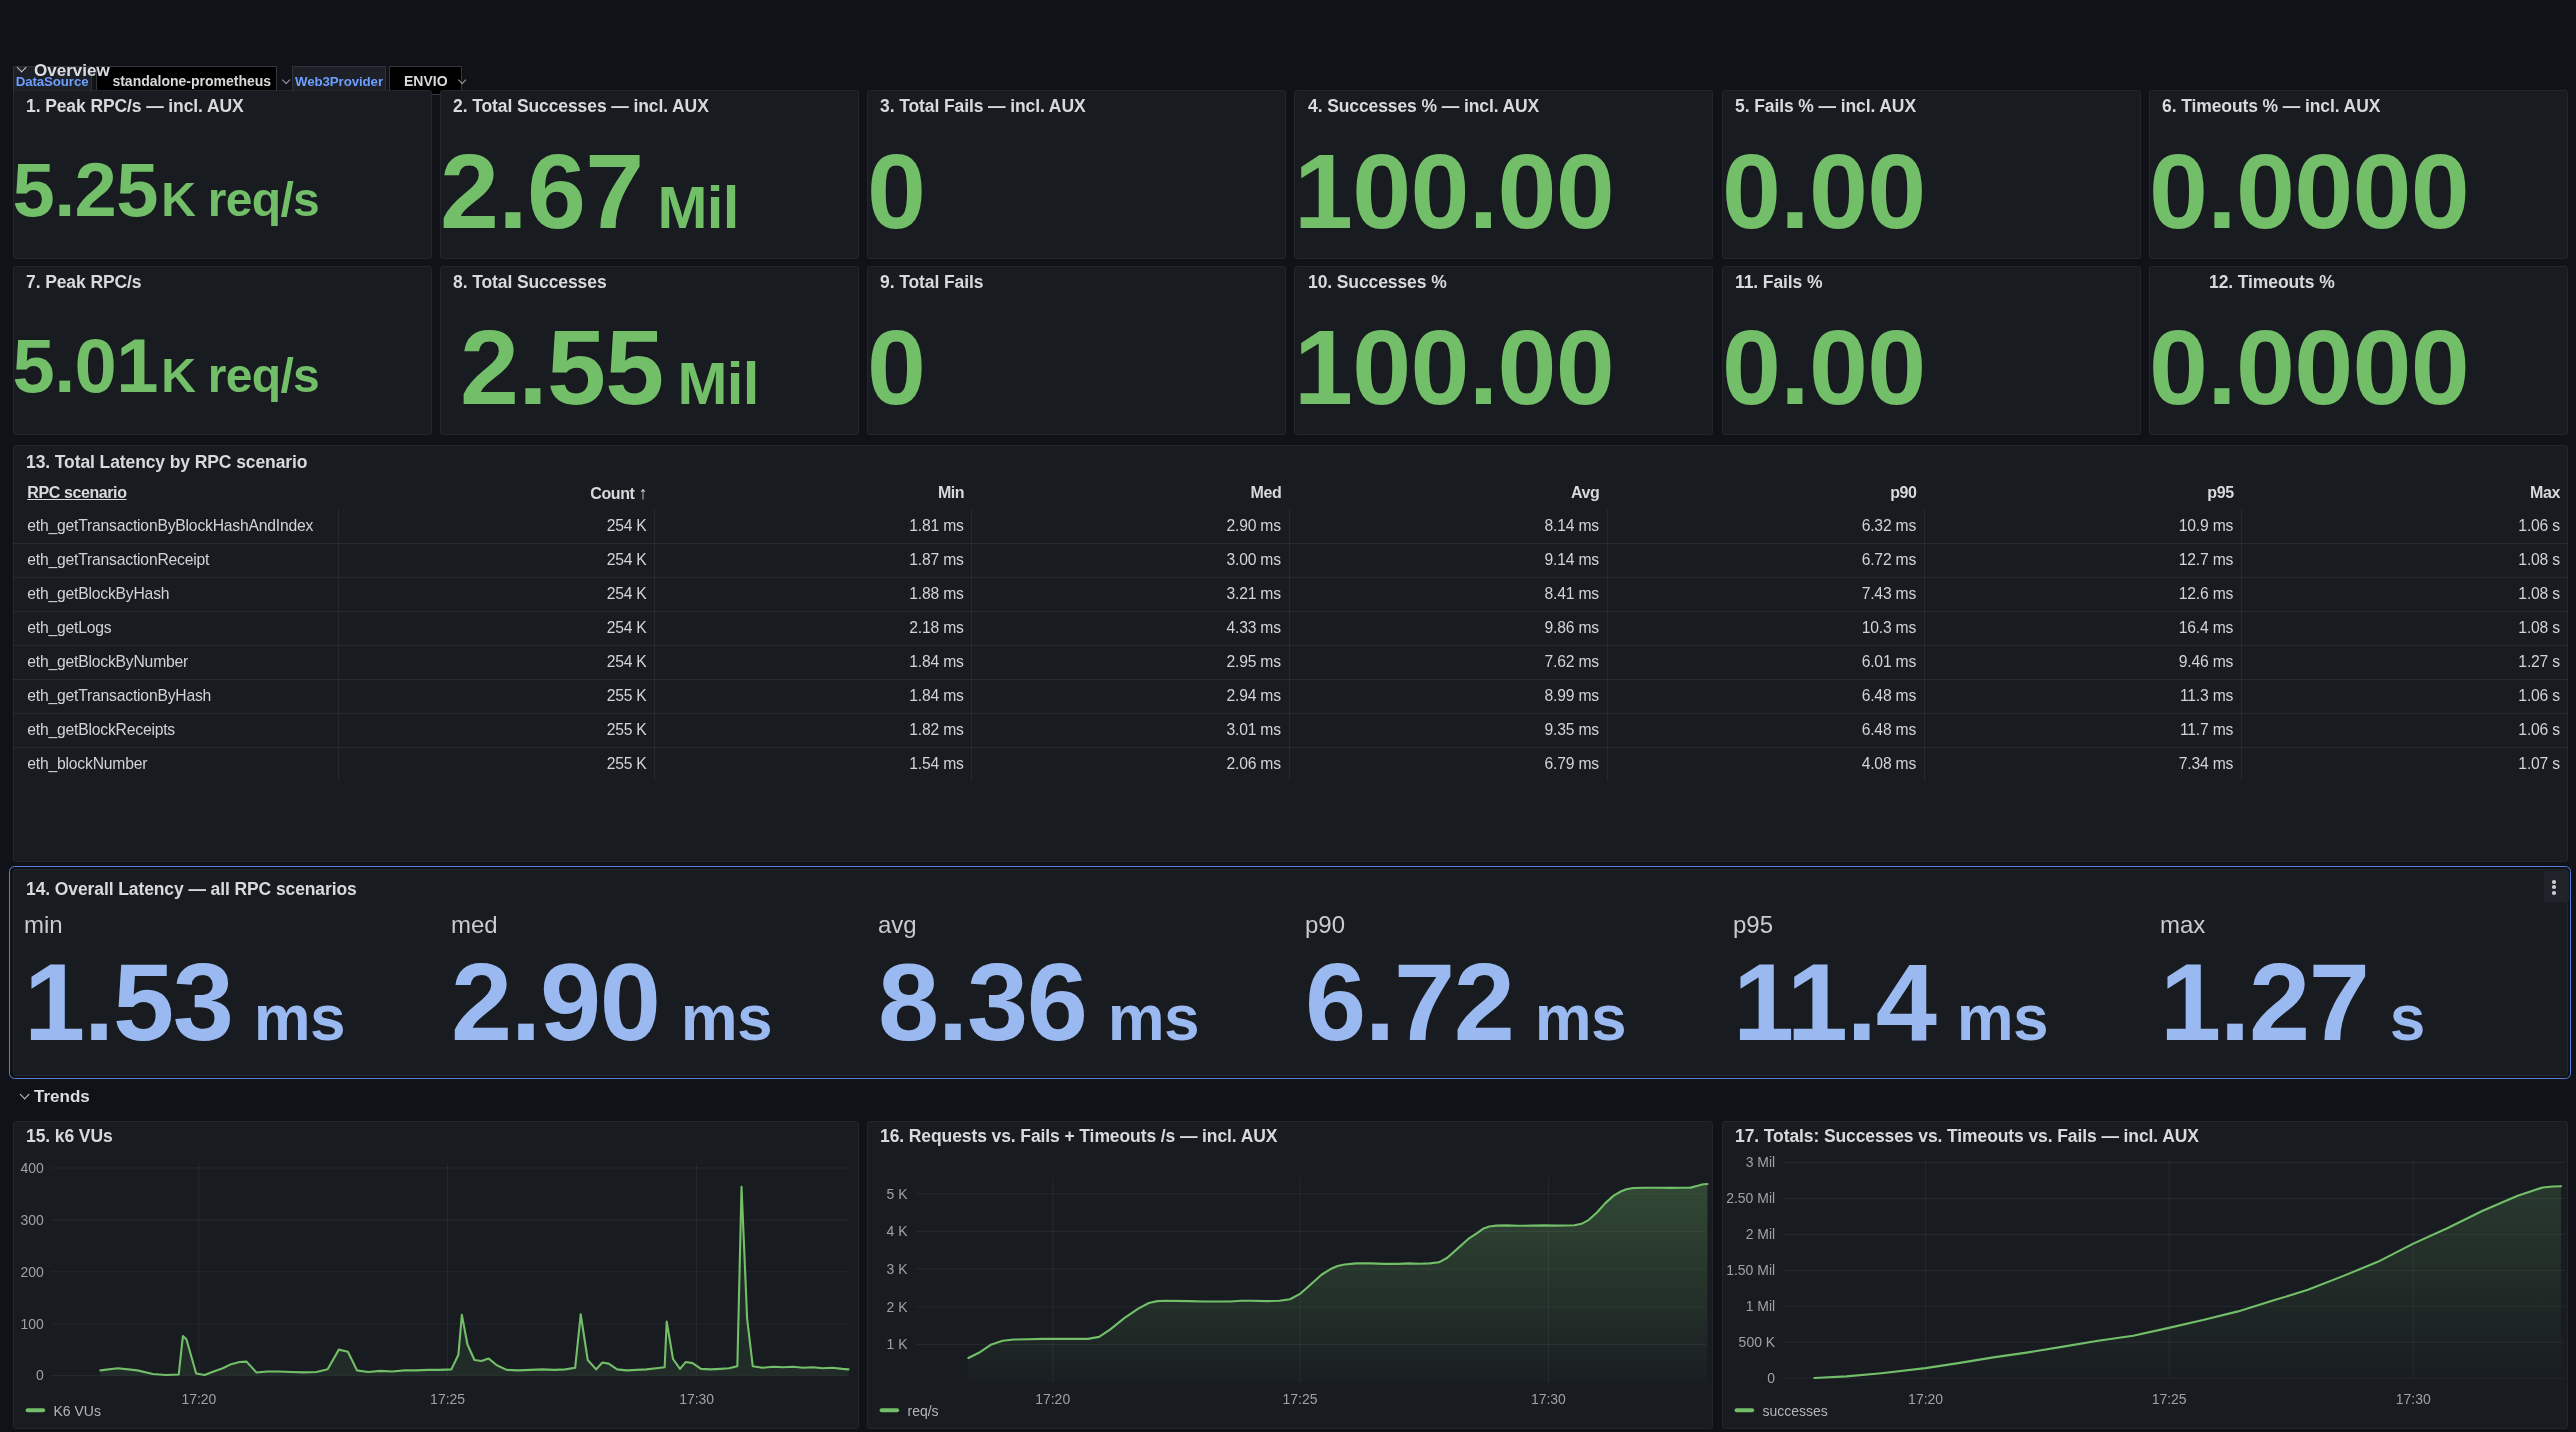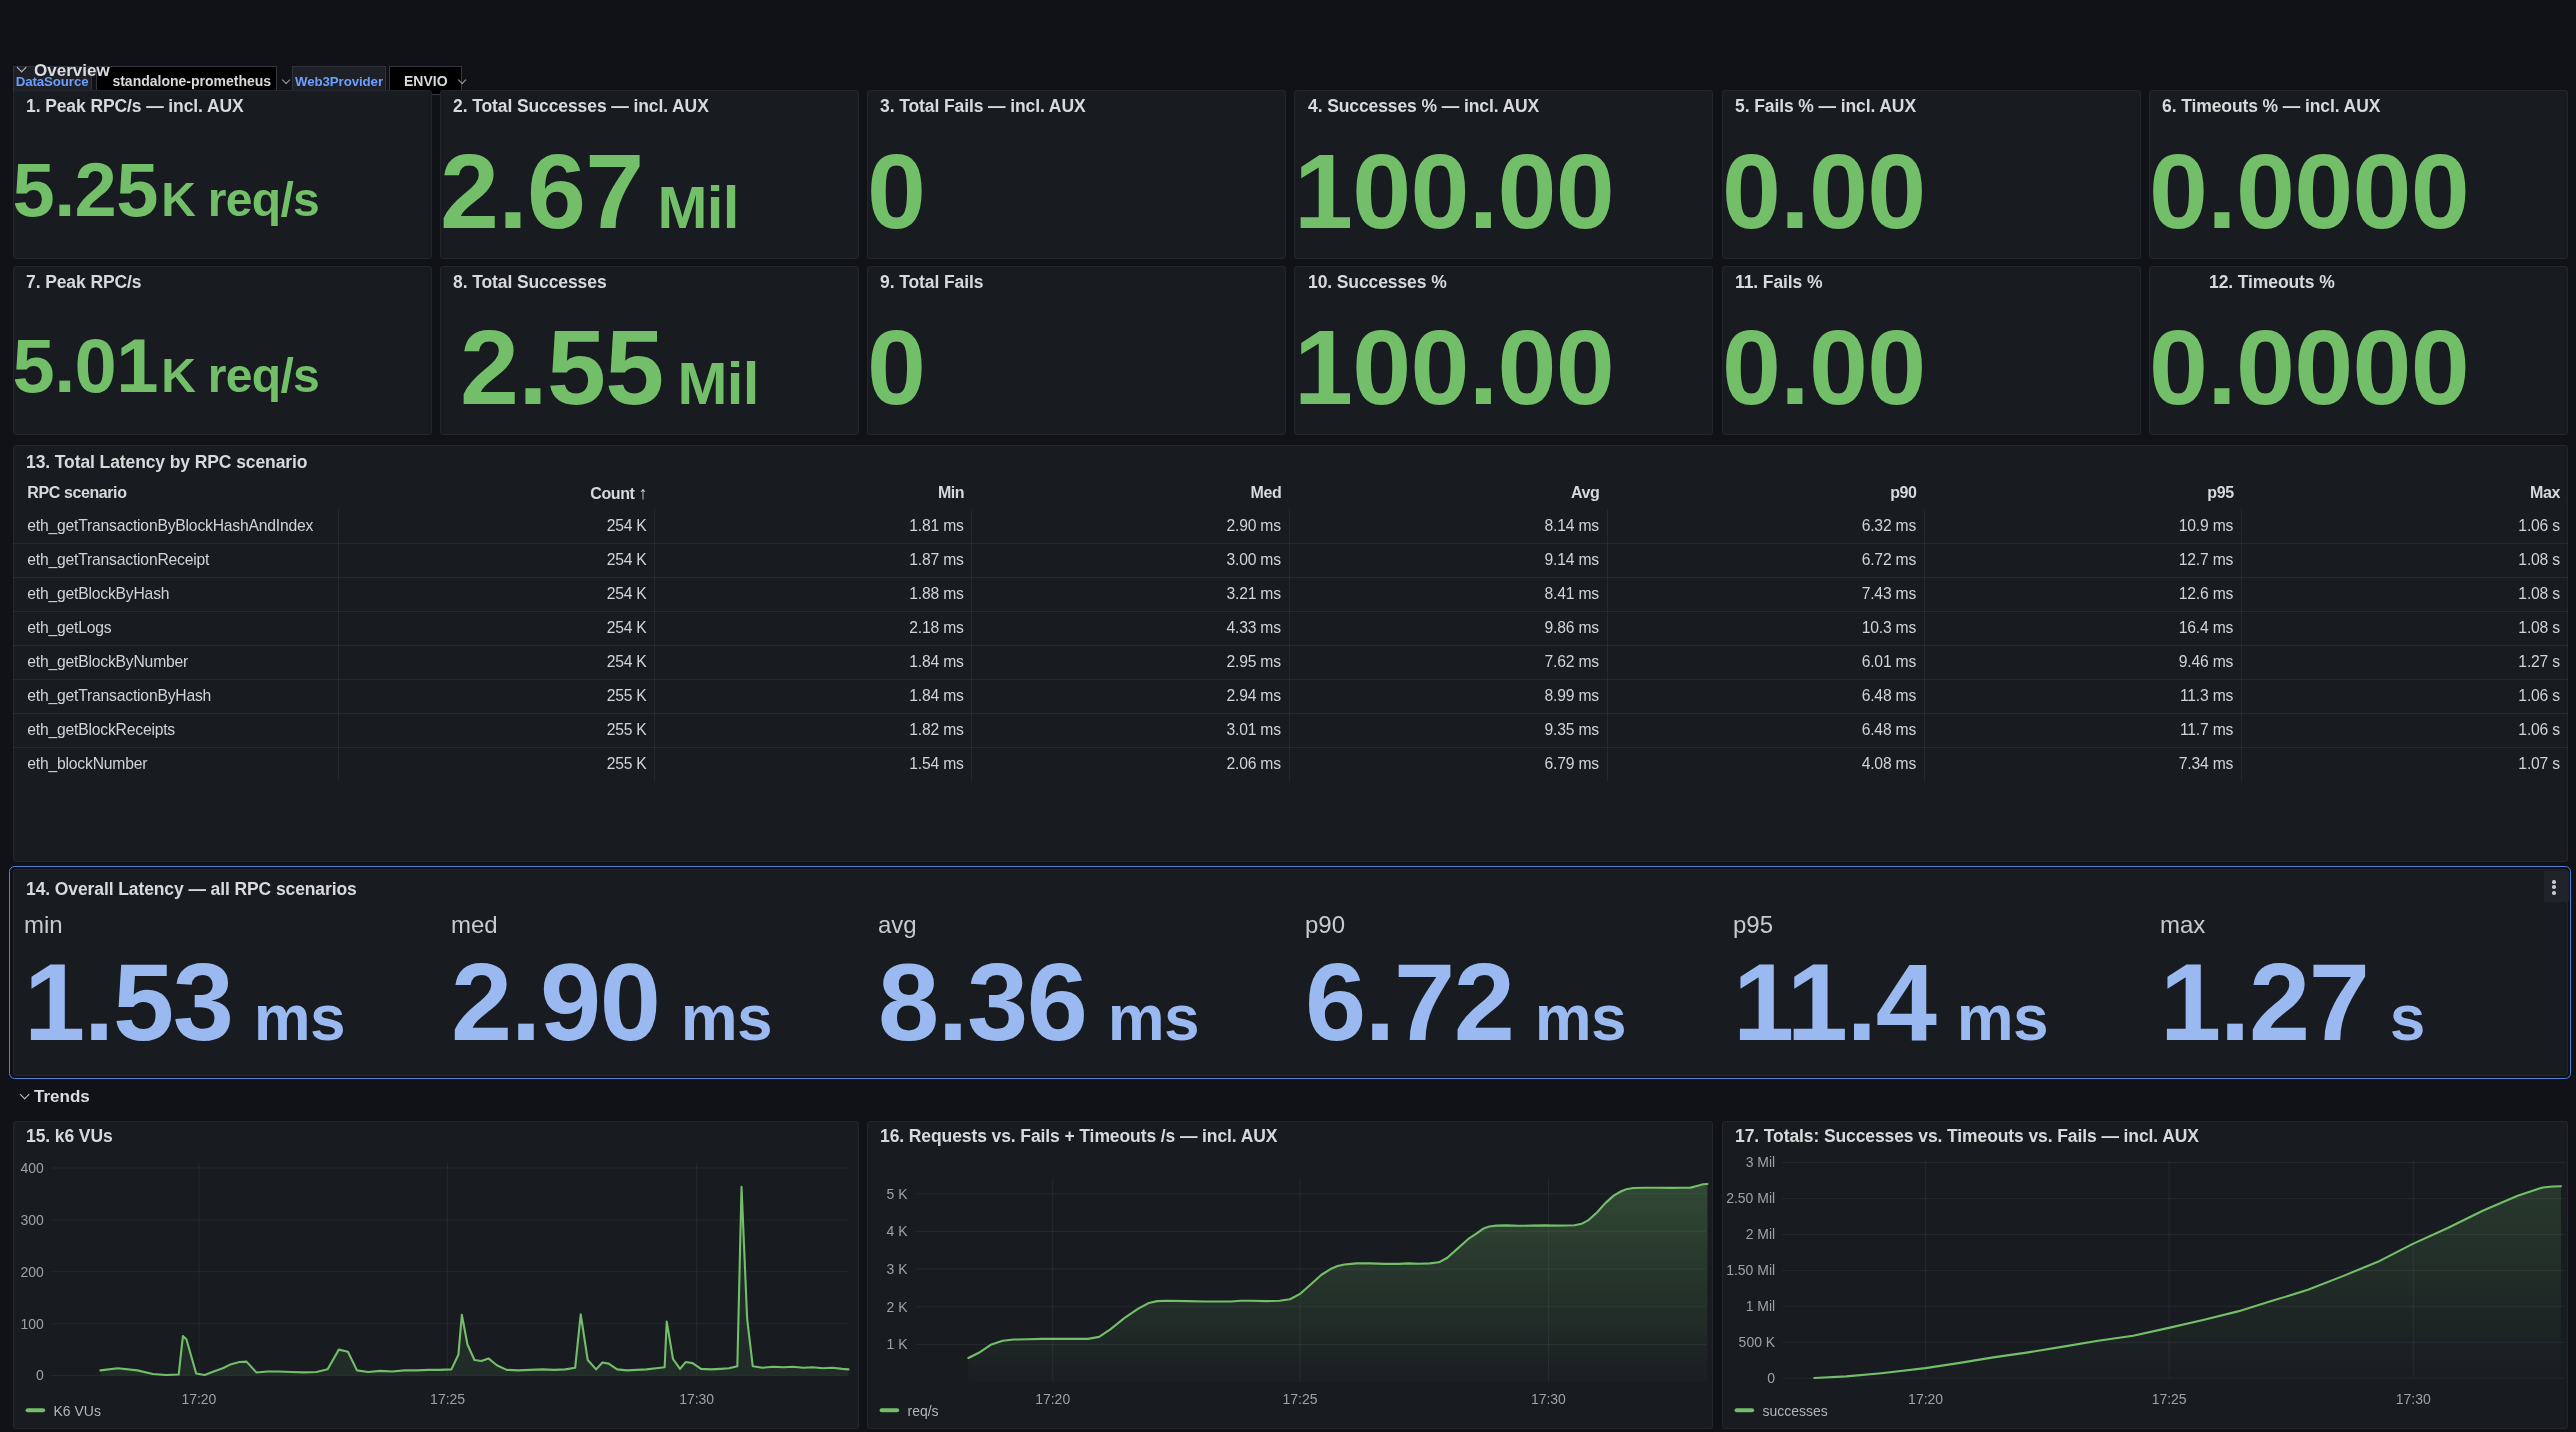--- a/index.html
+++ b/index.html
@@ -21,21 +21,21 @@
 .tl-input { background:#000000; border:1px solid #34373e; color:#d8d9da; font-weight:700; font-size:14px; }
 .caret { display:inline-block; width:6.3px; height:6.3px; border-right:1.4px solid #9fa1a8;
   border-bottom:1.4px solid #9fa1a8; transform:rotate(45deg) translateY(-2.8px); margin-left:9.8px; }
 table.ltable { position:absolute; border-collapse:collapse; table-layout:fixed;
   font-size:15.7px; letter-spacing:-0.2px; color:#d2d3d6; }
 table.ltable th { font-weight:700; font-size:16px; letter-spacing:-0.4px; color:#d8d9da; height:32px; vertical-align:middle; }
 table.ltable td { height:34px; vertical-align:middle; border-bottom:0.7px solid rgba(204,204,220,0.08); }
 table.ltable tr:last-child td { border-bottom:none; }
 table.ltable td:not(:last-child) { border-right:0.7px solid rgba(204,204,220,0.08); }
 table.ltable td.l { text-align:left; padding-left:14.7px; }
-table.ltable th.l { text-align:left; padding-left:14.7px; }
+table.ltable th.l { text-align:left; padding-left:14.7px;text-decoration:underline; }
 table.ltable td.r, table.ltable th.r { text-align:right; padding-right:7.7px; }
 .p14lab { position:absolute; font-size:24px; line-height:1; font-weight:400; color:#c9cad1; }
 .p14val { position:absolute; white-space:nowrap; line-height:1; }
 .p14num { font-size:110px; font-weight:700; color:#9ab9f0; letter-spacing:-1.4px;}
 .p14suf { font-size:64px; font-weight:700; color:#9ab9f0; margin-left:4.2px; letter-spacing:-0.7px;}
 .axis { font-size:20px; fill:#9fa1a8; font-family:"Liberation Sans",sans-serif; }
 .leg  { font-size:20px; fill:#b4b5bc; font-family:"Liberation Sans",sans-serif; }
 </style></head><body>
 <div class="tlabel tl-chip abs" style="left:12.6px;top:17.5px;width:79px;">DataSource</div>
 <div class="tlabel tl-input abs" style="left:96px;top:17.5px;width:181px;text-align:left;padding-left:15.4px;">standalone-prometheus<span class="caret"></span></div>

